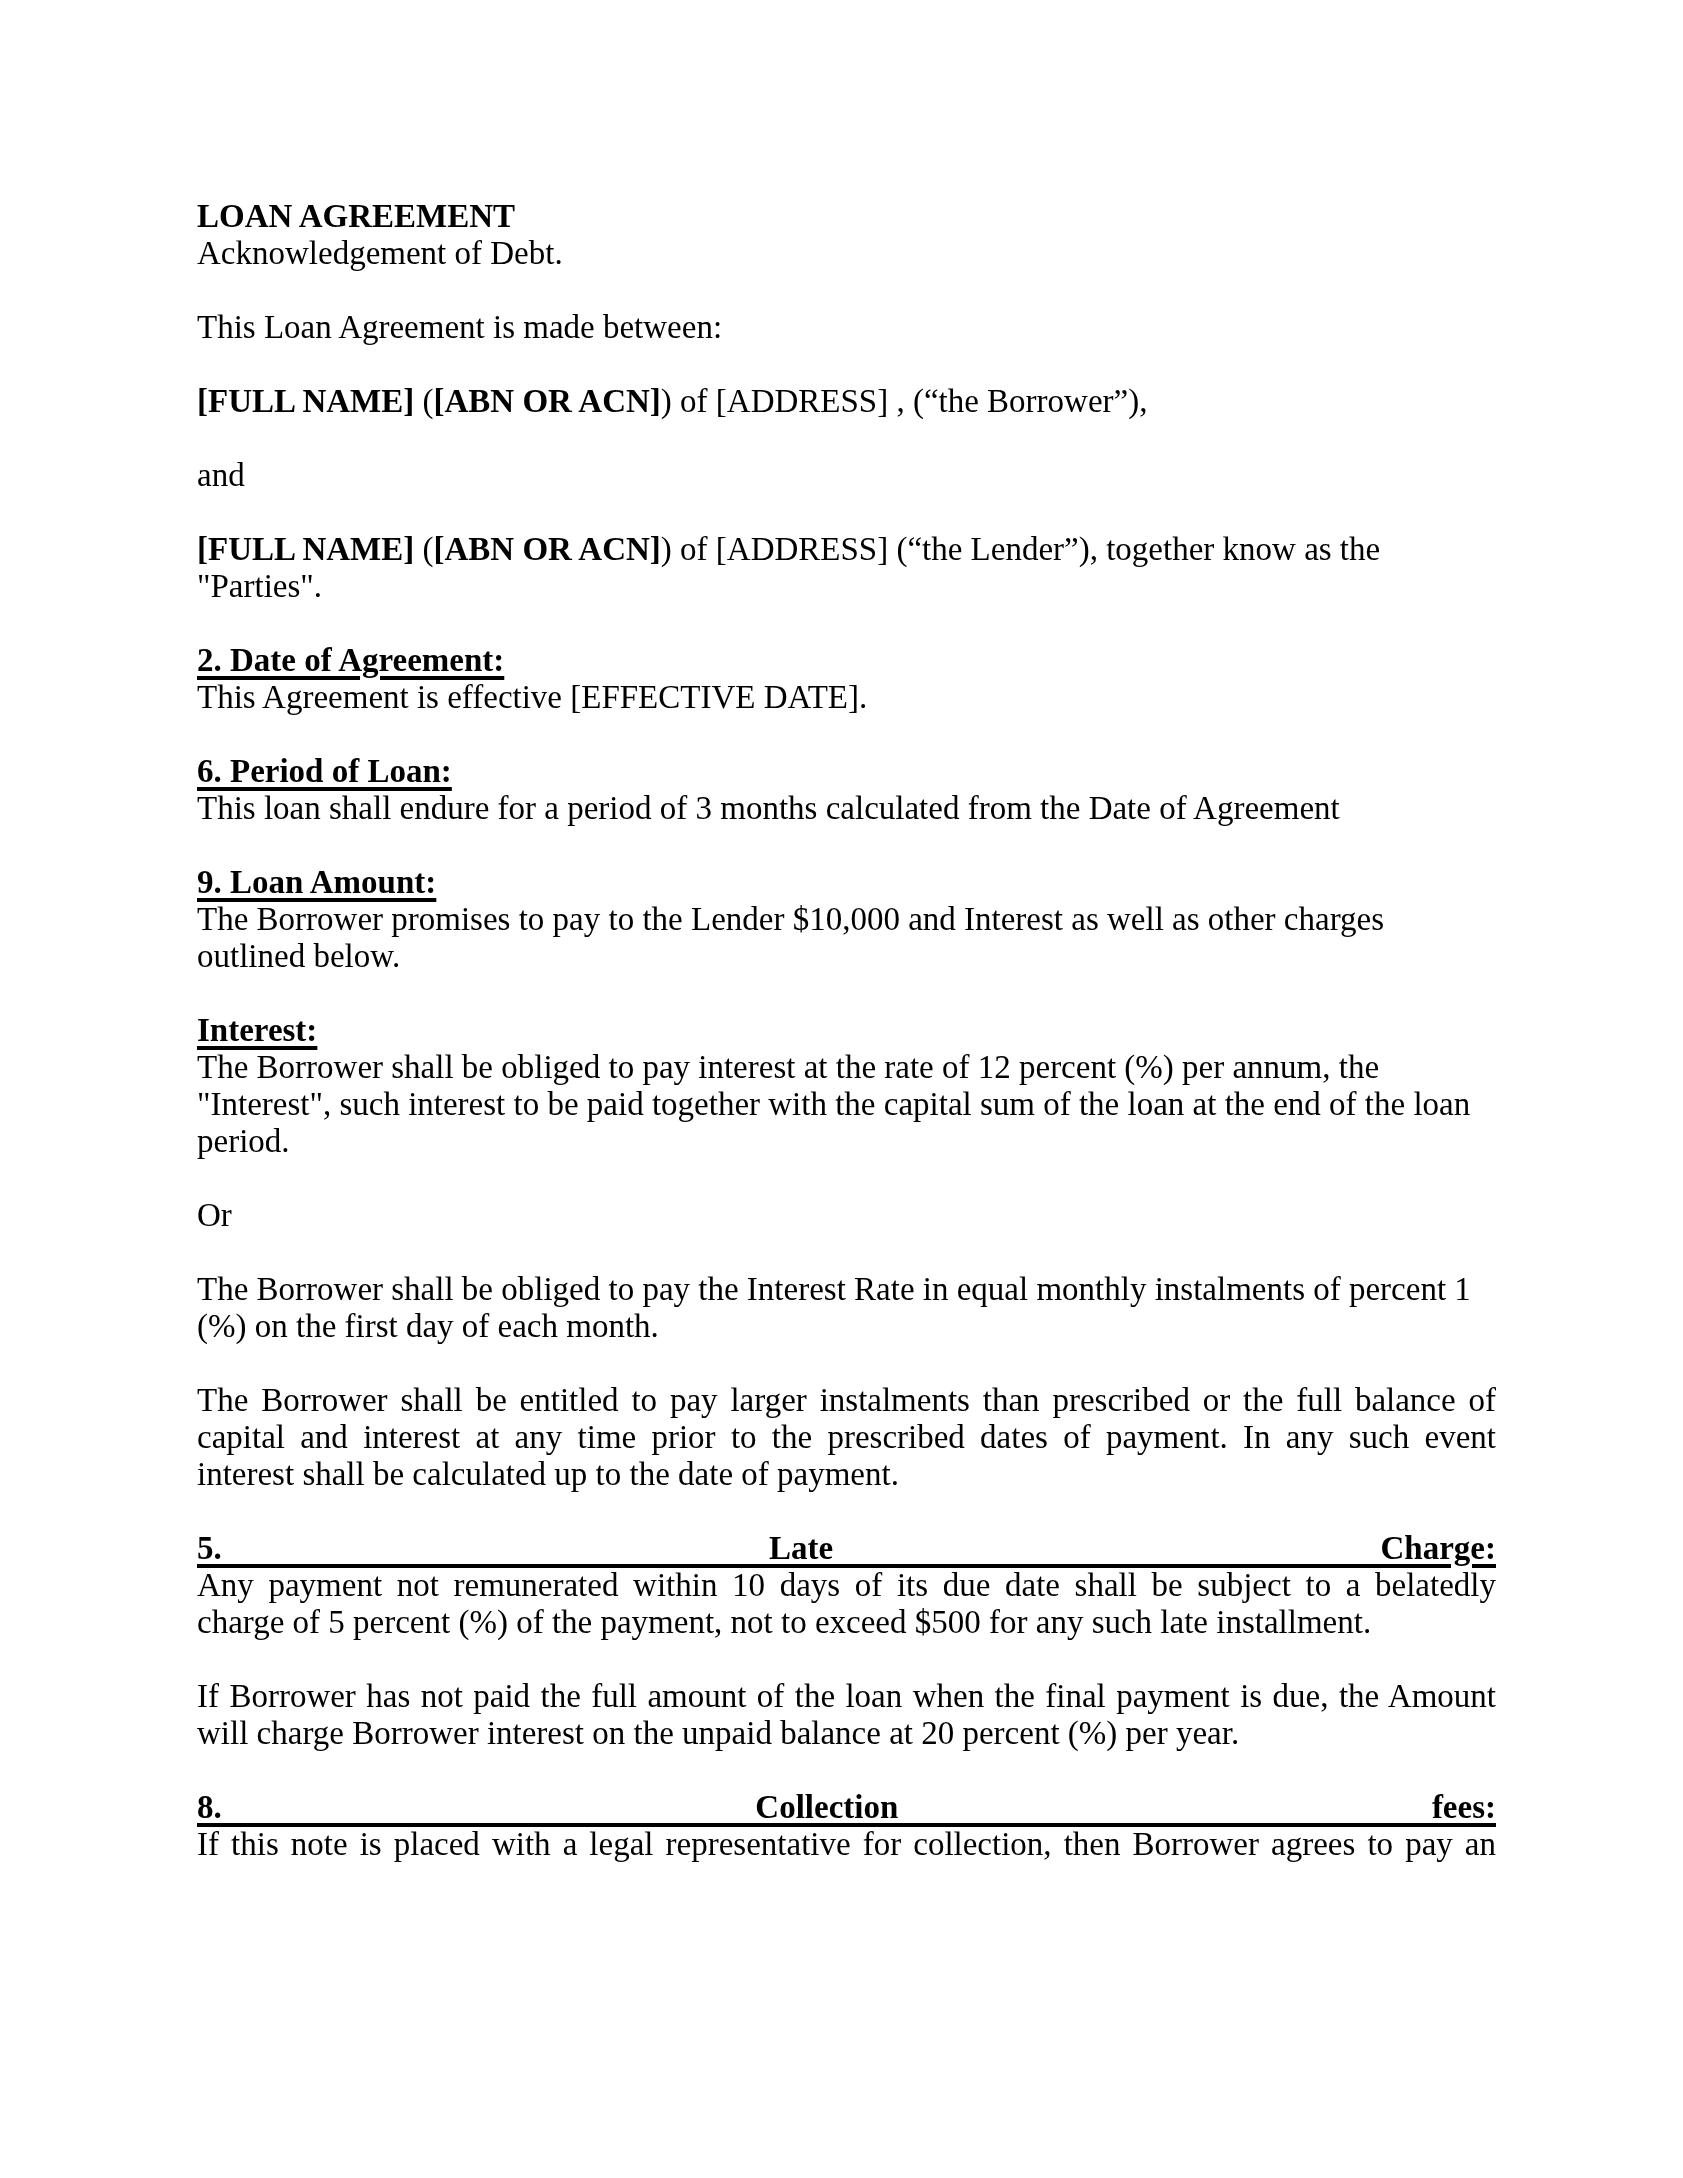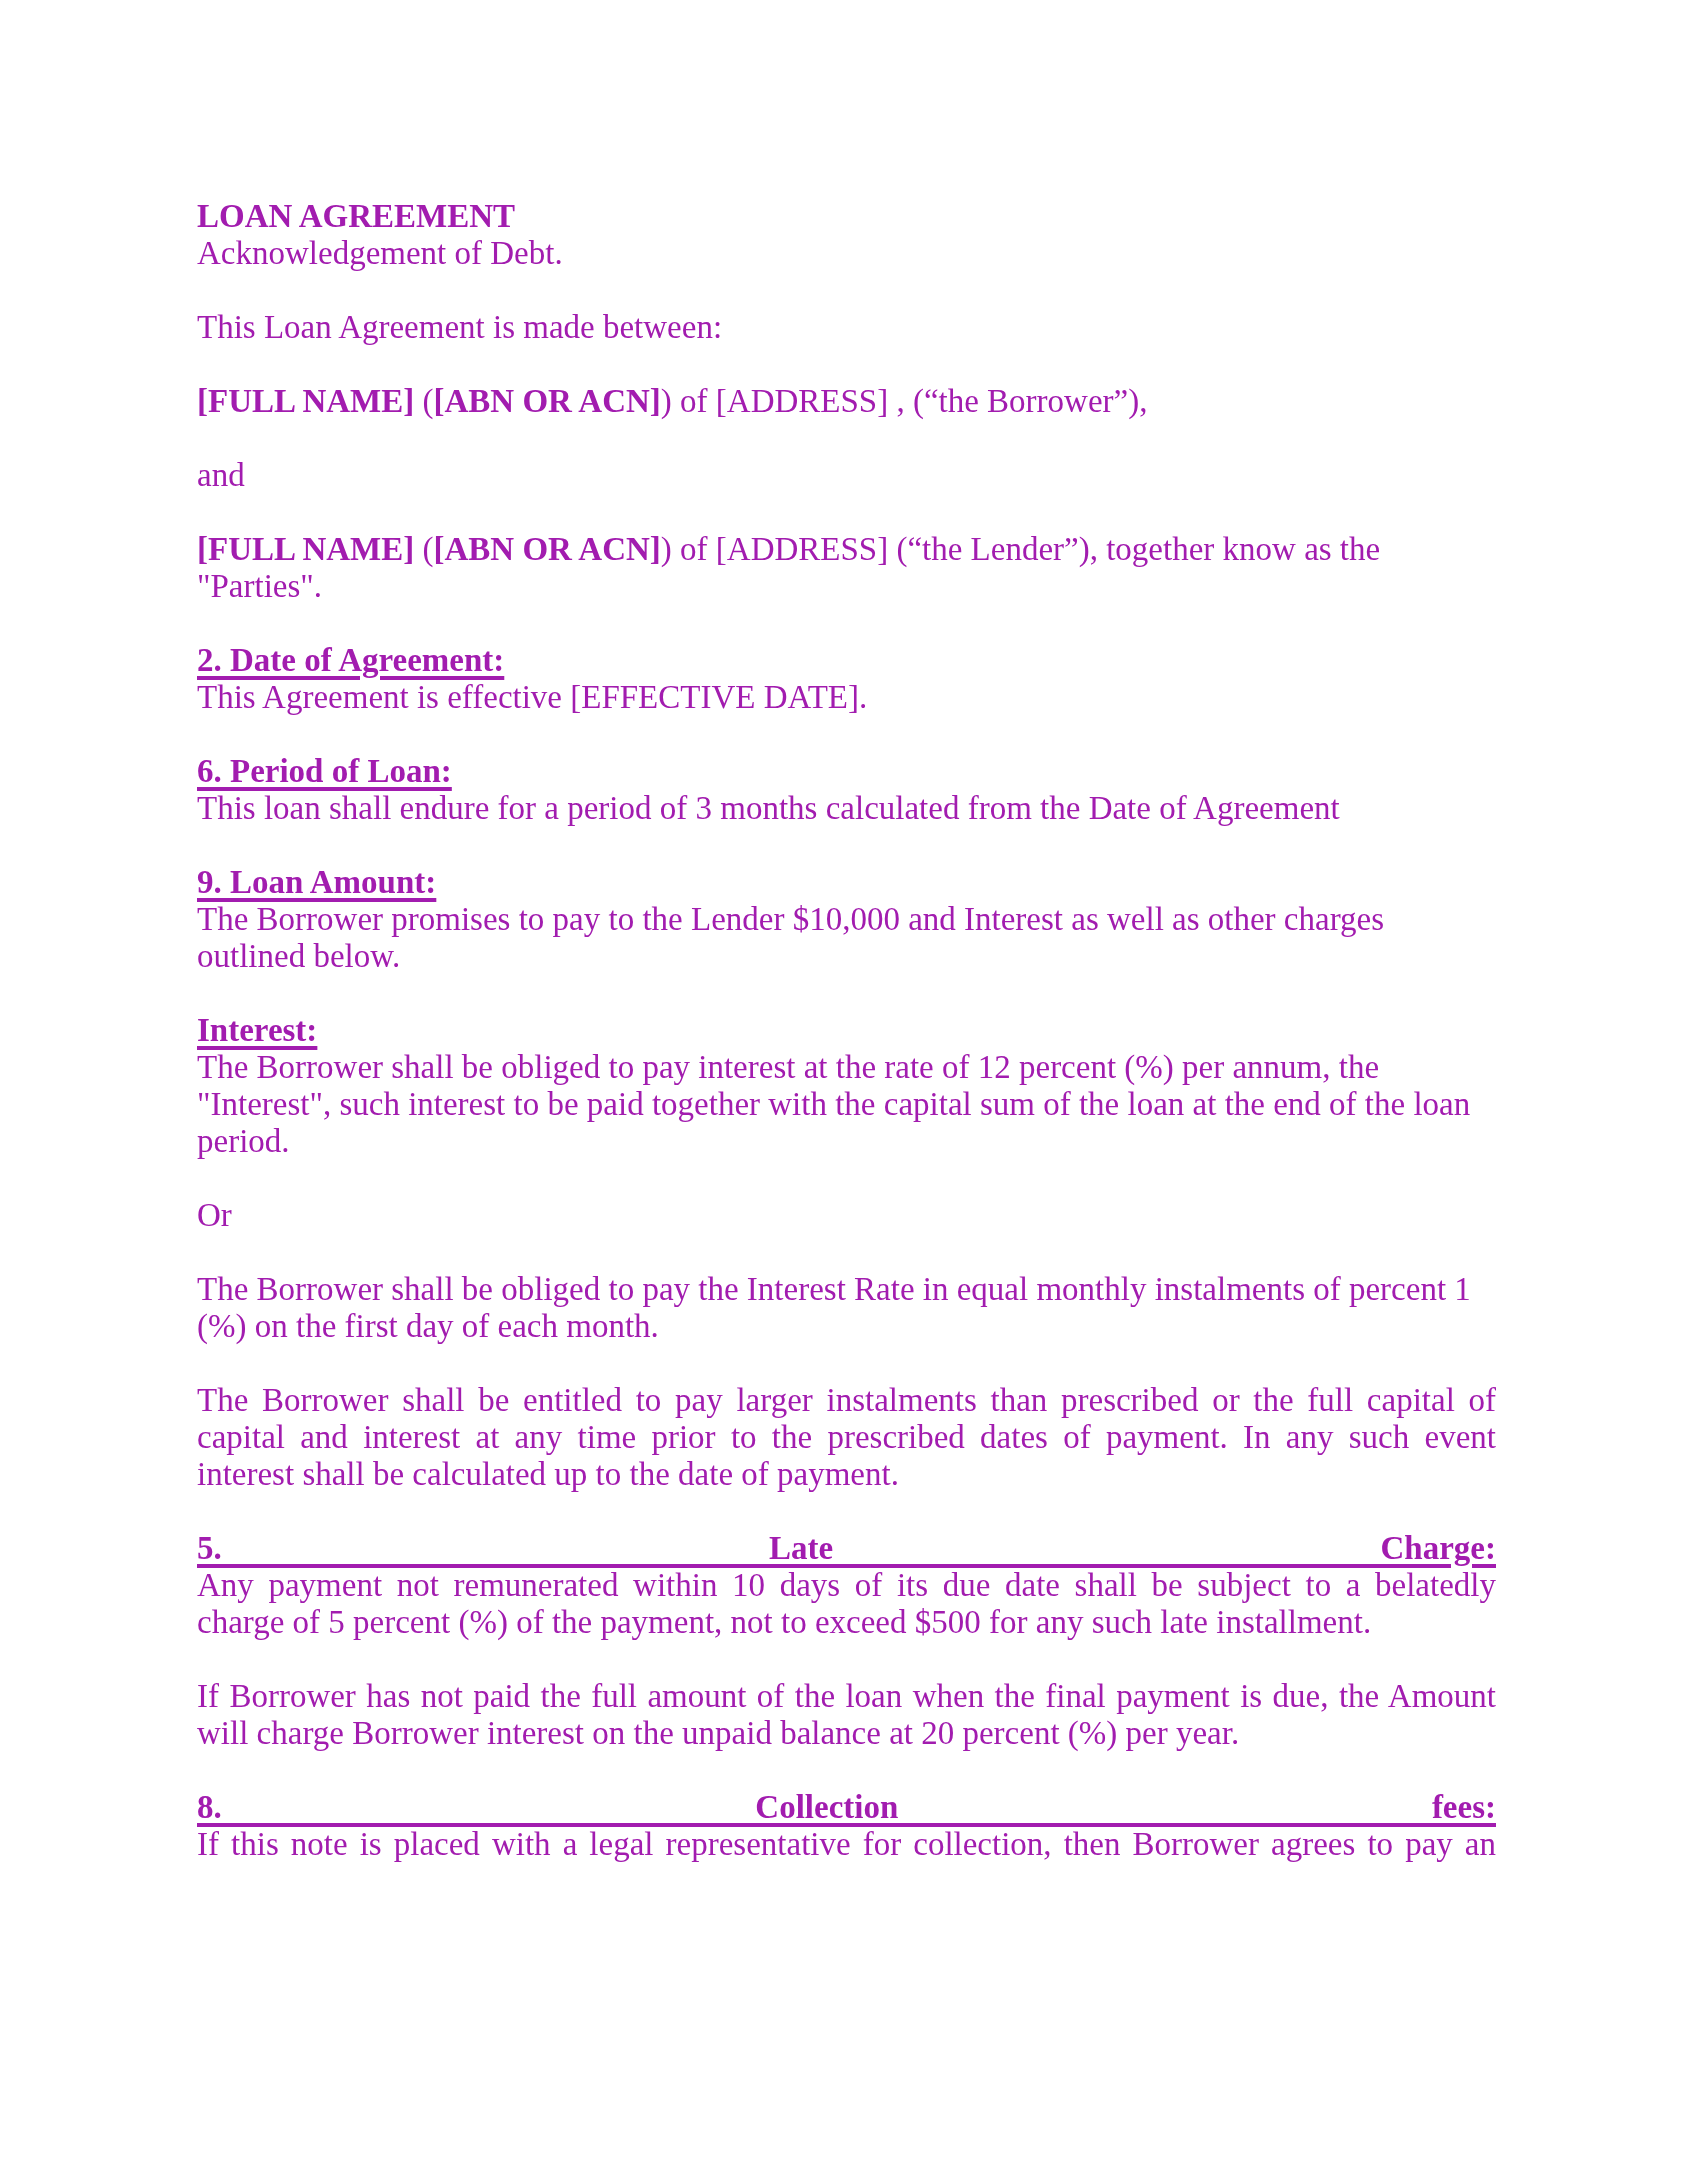--- a/index.html
+++ b/index.html
@@ -7,21 +7,21 @@
     position: relative;
     width: 1683px;
     height: 2178px;
     background: #ffffff;
     overflow: hidden;
   }
   .doc {
     box-sizing: border-box;
     width: 1683px;
     padding: 198px 187px 0 197px;
-    color: #a21caf;
+    color: #000000;
     font-family: "Liberation Serif", "DejaVu Serif", serif;
     font-size: 33px;
     line-height: 37px;
   }
   .para + .para { margin-top: 37px; }
   .line { display: block; text-align: left; }
   .line.j {
     text-align: justify;
     text-align-last: justify;
     text-justify: inter-word;
@@ -75,21 +75,21 @@
         <div class="line"><span class="">period.</span></div>
       </div>
       <div class="para">
         <div class="line"><span class="">Or</span></div>
       </div>
       <div class="para">
         <div class="line"><span class="">The Borrower shall be obliged to pay the Interest Rate in equal monthly instalments of percent 1</span></div>
         <div class="line"><span class="">(%) on the first day of each month.</span></div>
       </div>
       <div class="para">
-        <div class="line j"><span class="">The Borrower shall be entitled to pay larger instalments than prescribed or the full capital of</span></div>
+        <div class="line j"><span class="">The Borrower shall be entitled to pay larger instalments than prescribed or the full balance of</span></div>
         <div class="line j"><span class="">capital and interest at any time prior to the prescribed dates of payment. In any such event</span></div>
         <div class="line"><span class="">interest shall be calculated up to the date of payment.</span></div>
       </div>
       <div class="para">
         <div class="line j"><span class="b u">5. Late Charge:</span></div>
         <div class="line j"><span class="">Any payment not remunerated within 10 days of its due date shall be subject to a belatedly</span></div>
         <div class="line"><span class="">charge of 5 percent (%) of the payment, not to exceed $500 for any such late installment.</span></div>
       </div>
       <div class="para">
         <div class="line j"><span class="">If Borrower has not paid the full amount of the loan when the final payment is due, the Amount</span></div>

